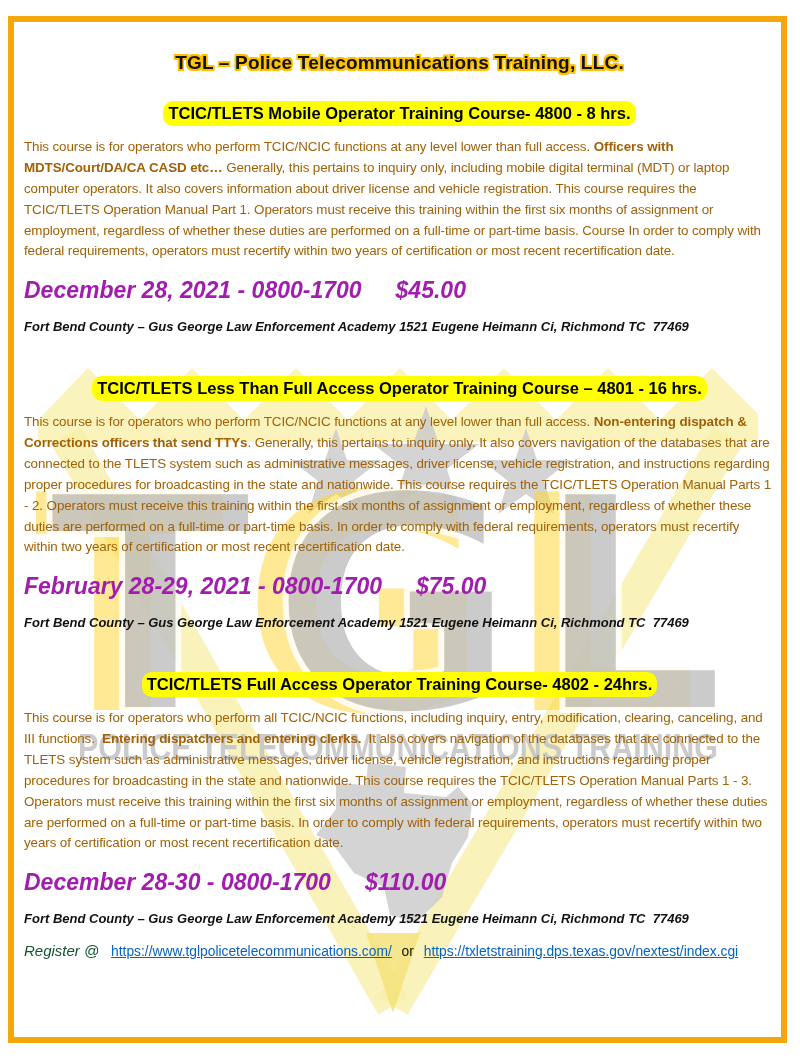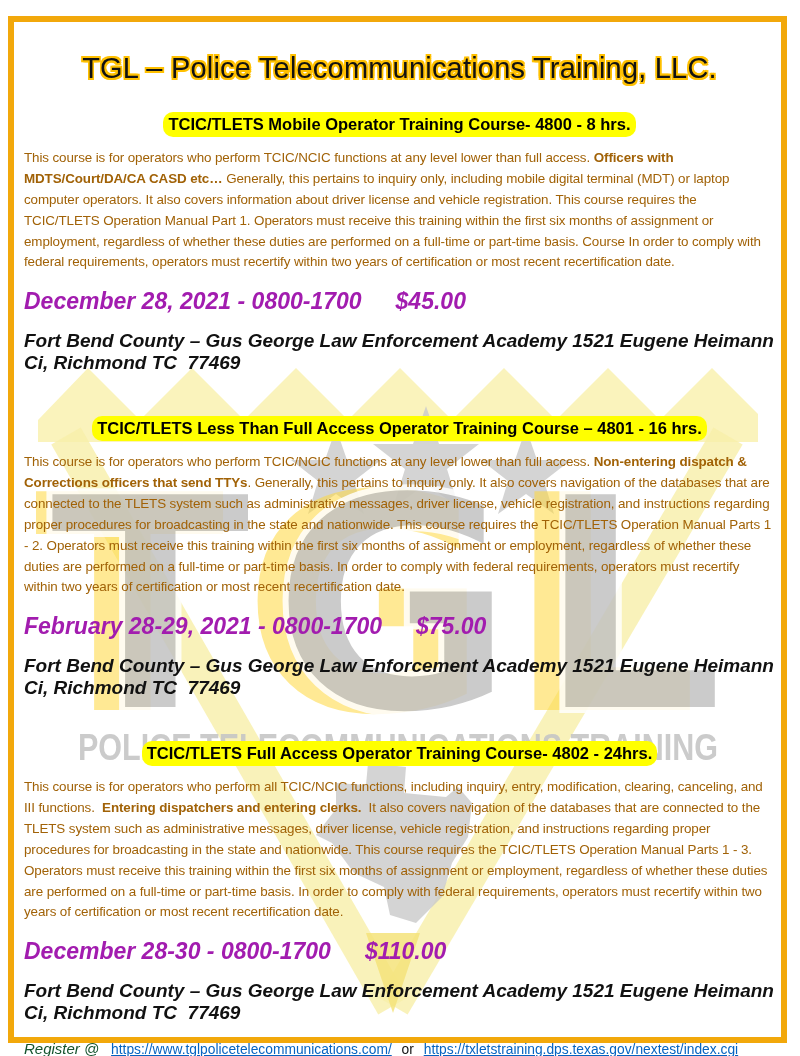--- a/index.html
+++ b/index.html
@@ -55,22 +55,22 @@
 
   
   .content {
     position: absolute;
     left: 24px; right: 25px; top: 52px;
     z-index: 2;
   }
 
   .page-title {
     text-align: center;
-    font-size: 29px;
-    font-weight: normal;
+    font-size: 19px;
+    font-weight: bold;
     letter-spacing: 0.2px;
     color: #121212;
     margin: 0 0 27px 0;
     text-shadow:
       -1.6px -1.6px 0 #FFC000,  1.6px -1.6px 0 #FFC000,
       -1.6px  1.6px 0 #FFC000,  1.6px  1.6px 0 #FFC000,
       -1.6px  0     0 #FFC000,  1.6px  0     0 #FFC000,
        0     -1.6px 0 #FFC000,  0      1.6px 0 #FFC000;
   }
 
@@ -98,21 +98,21 @@
   .schedule-line {
     font-size: 23px;
     font-weight: bold;
     font-style: italic;
     color: #a21caf;
     margin: 0 0 15px 0;
   }
   .schedule-line .price { margin-left: 34px; }
 
   .location-line {
-    font-size: 19px;
+    font-size: 13px;
     font-weight: bold;
     font-style: italic;
     color: #111111;
     margin: 0 0 0 0;
   }
 
   .course { margin-bottom: 42px; }
   .course:last-of-type { margin-bottom: 16px; }
 
   .register-line { font-size: 13.8px; color: #111; margin-top: 16px; }

